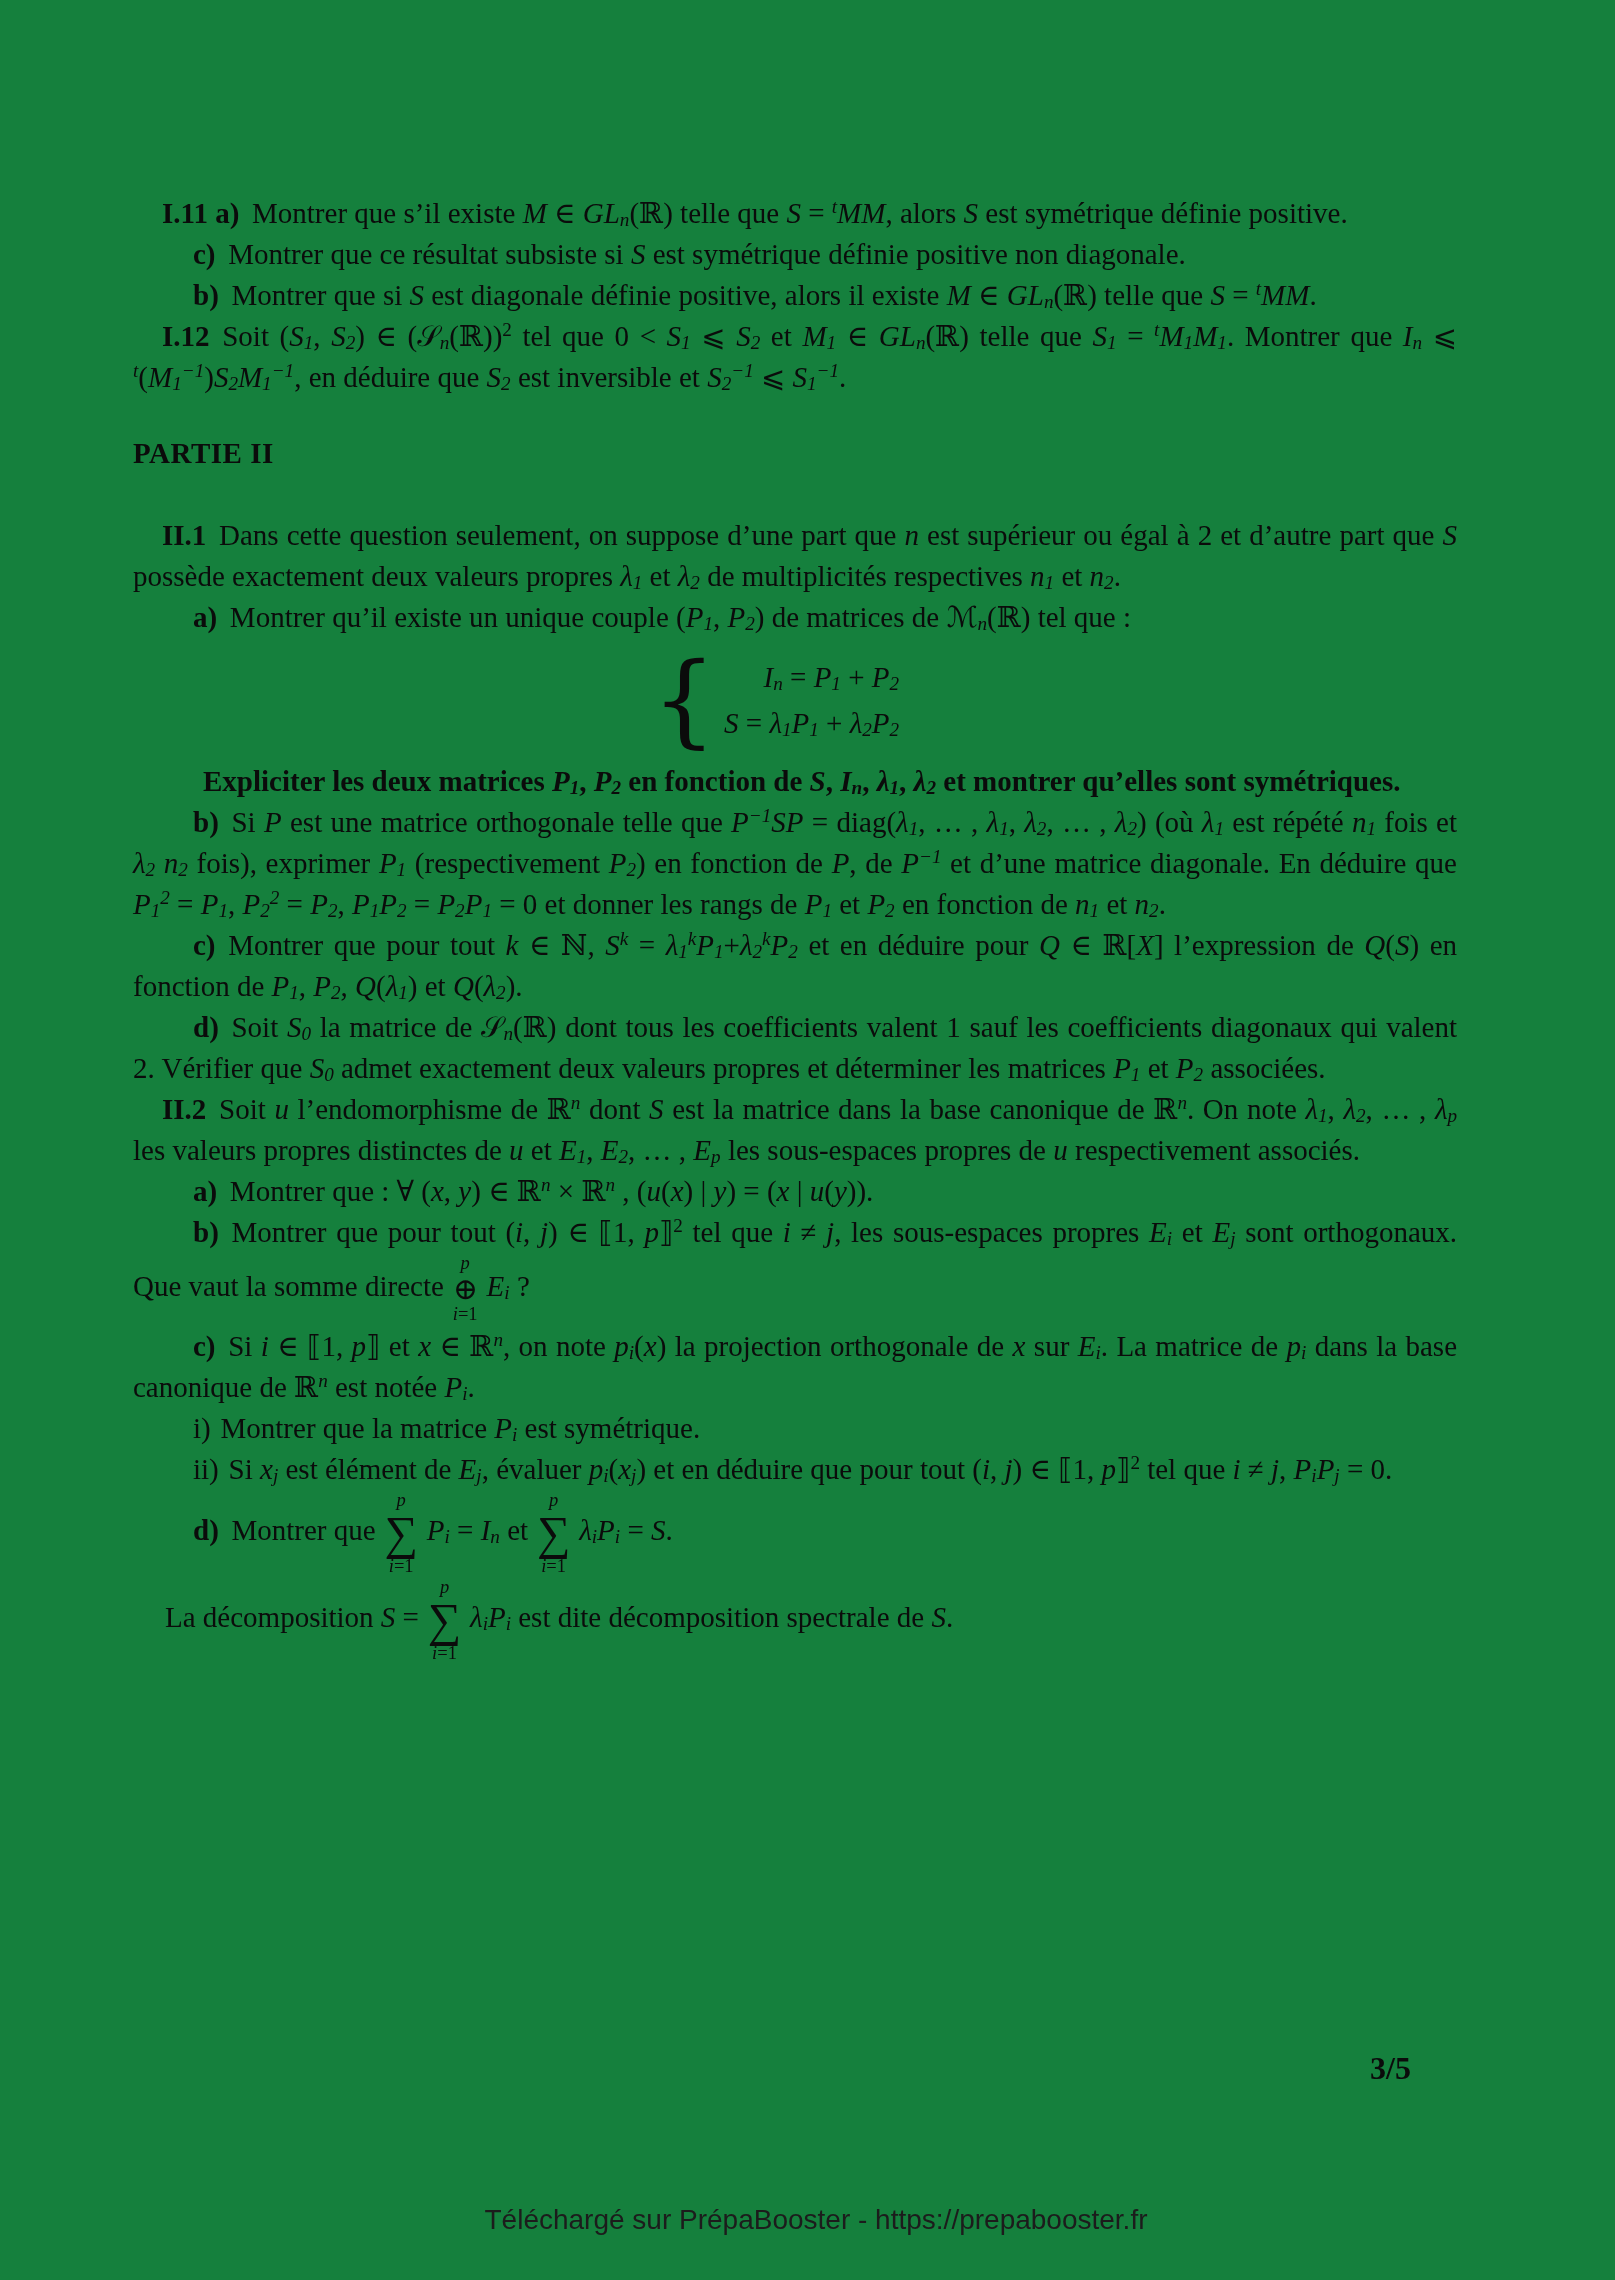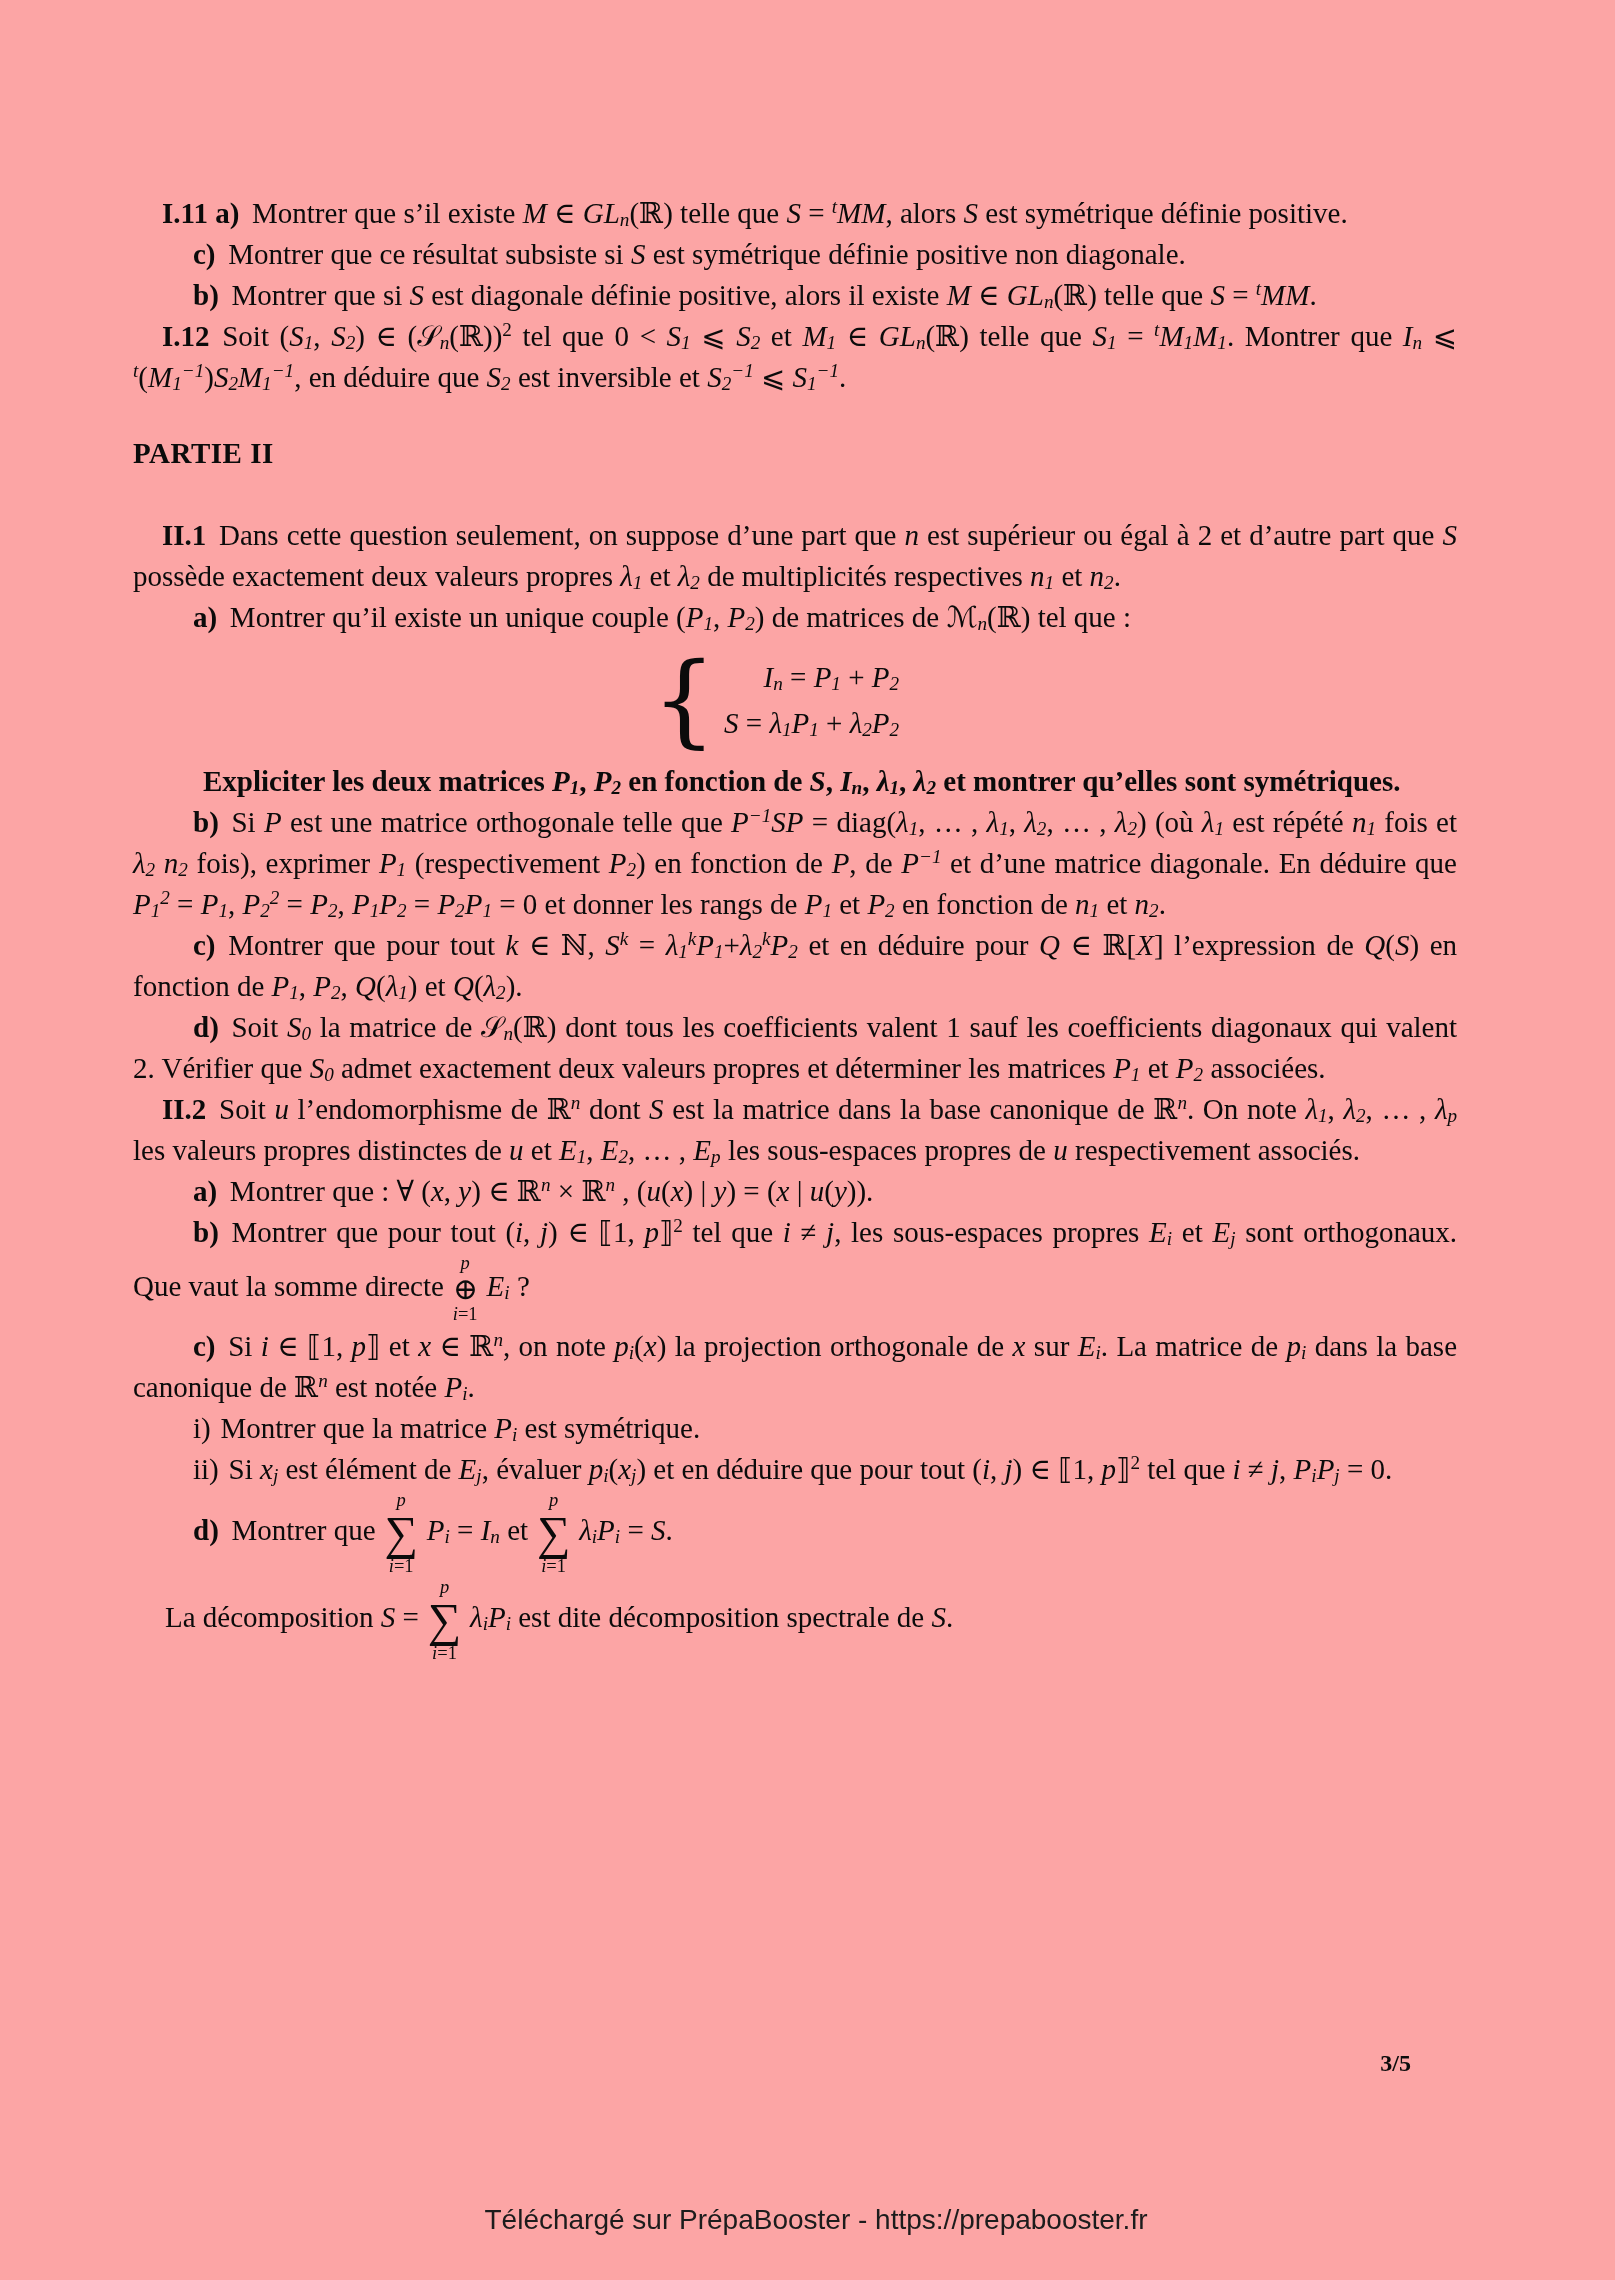--- a/index.html
+++ b/index.html
@@ -1,21 +1,21 @@
 <!DOCTYPE html>
 <html lang="fr"><head>
 <meta charset="utf-8">
 <title>Sujet — Partie II (page 3/5)</title>
 <style>
   html,body{margin:0;padding:0;background:#e8e8e8;}
   .page{
     position:relative;
     width:1616px;height:2280px;
     margin:0 auto;
-    background:#fca5a5;
+    background:#15803d;
     overflow:hidden;
     font-family:"Liberation Serif","DejaVu Serif","DejaVu Sans",serif;
     color:#0b0b0b;
   }
   .content{
     position:absolute;left:133px;top:193px;width:1324px;
     font-size:29px;line-height:41px;text-align:justify;
   }
   p.para{margin:0;padding:0;}
   .ind1{text-indent:29px;}
@@ -38,21 +38,21 @@
   
   .mstack{
     display:inline-flex;flex-direction:column;align-items:center;
     vertical-align:middle;margin:0 8.8px;line-height:1.05;text-indent:0;
   }
   .mstack .top,.mstack .bot{font-size:18.5px;line-height:1.15;}
   .sum .sym{font-size:47px;line-height:0.95;}
   .oplus .sym{font-size:30px;line-height:1.0;}
   .page-number{
     position:absolute;top:2050px;right:205px;
-    font-weight:700;font-size:24px;
+    font-weight:700;font-size:32px;
   }
   .download-footer{
     position:absolute;top:2204px;left:8px;width:100%;
     text-align:center;
     font-family:"Liberation Sans","DejaVu Sans",sans-serif;
     font-size:28px;color:#1c1c1c;
   }
 </style>
 </head>
 <body>

